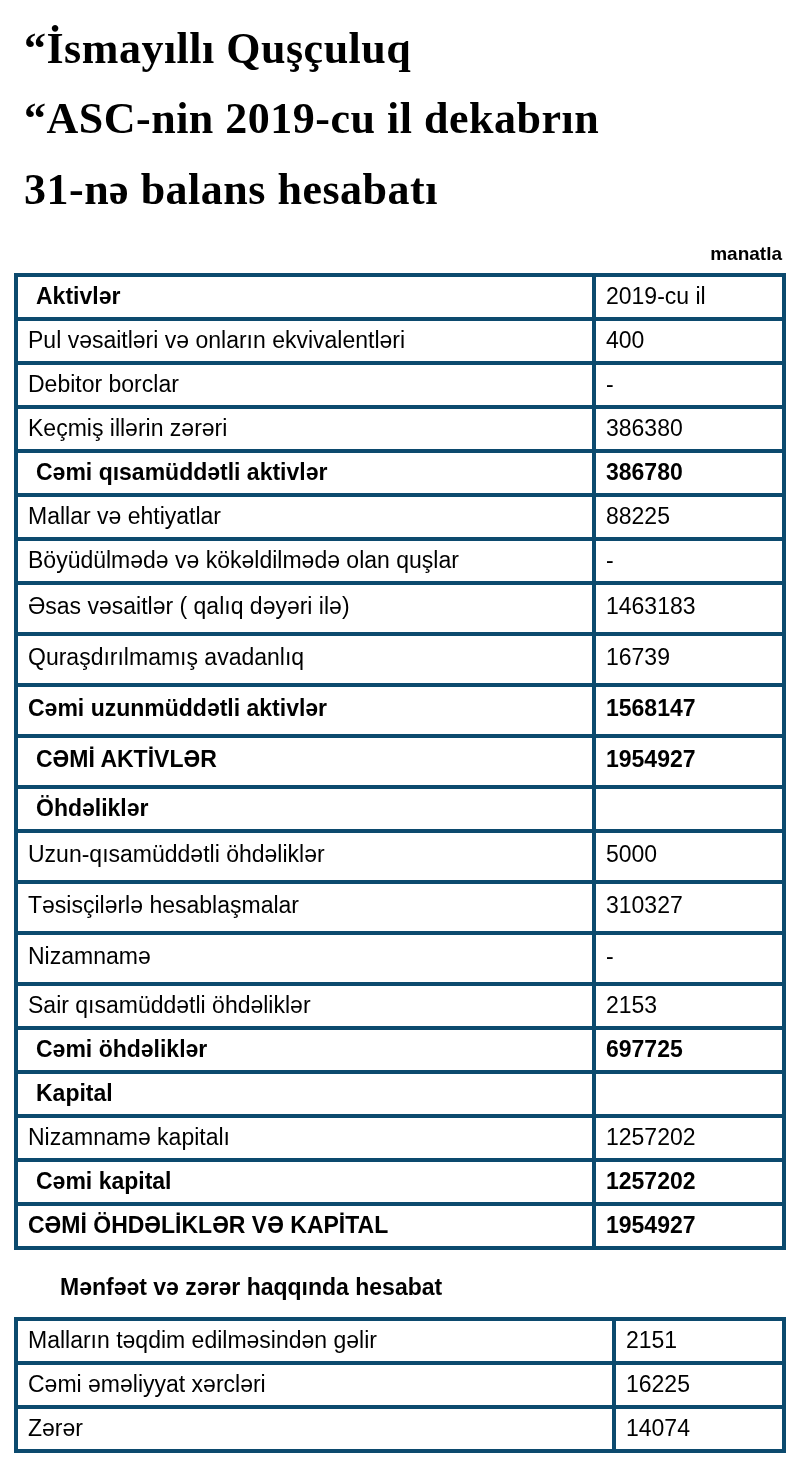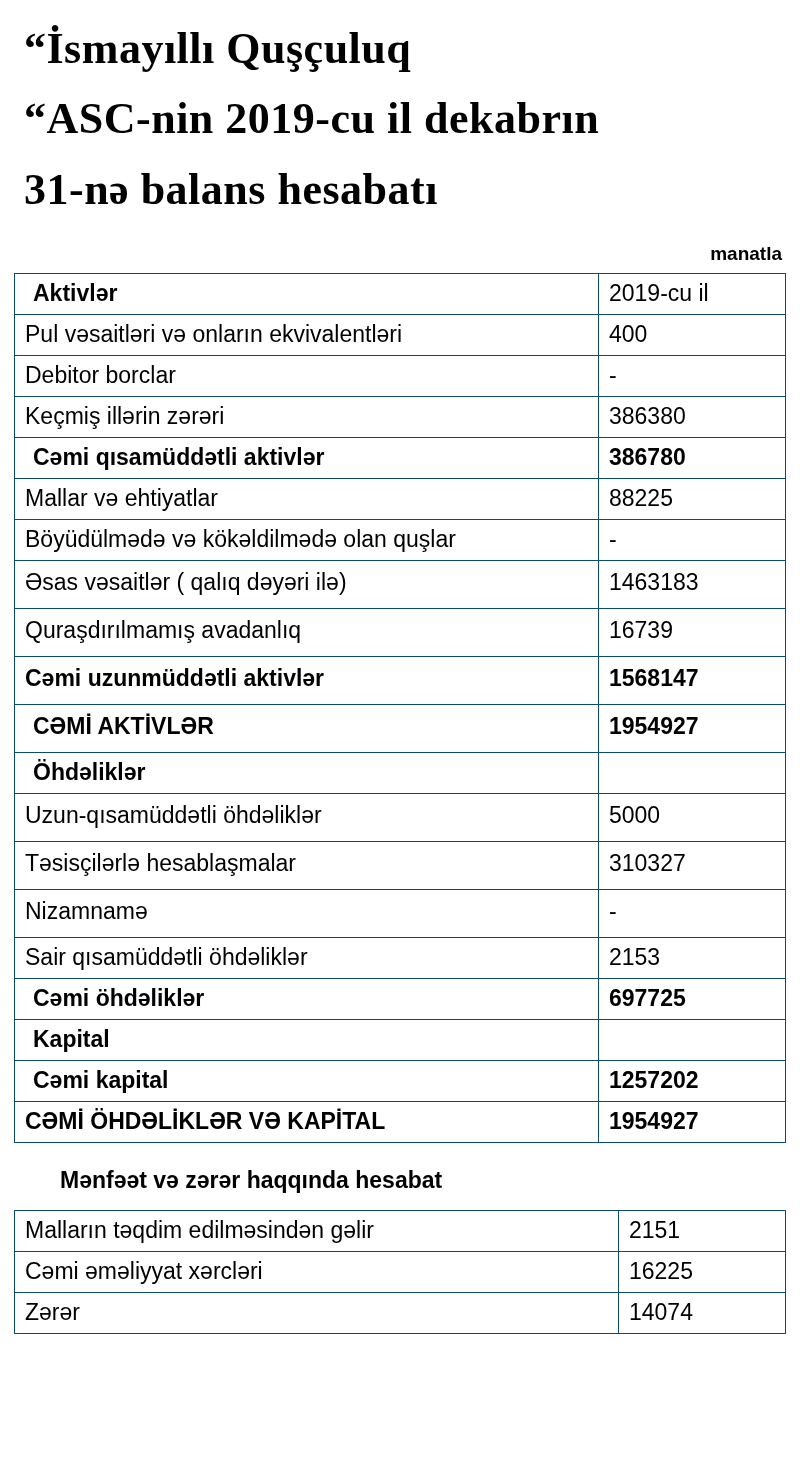--- a/index.html
+++ b/index.html
@@ -32,21 +32,21 @@
     font-size: 19px;
     margin: 0 4px 8px 0;
   }
   table {
     width: 100%;
     border-collapse: collapse;
     font-size: 23px;
     table-layout: fixed;
   }
   td, th {
-    border: 1px solid #0c4a6e;
+    border: 4px solid #0c4a6e;
     padding: 6px 8px 7px 10px;
     text-align: left;
     vertical-align: middle;
     font-weight: normal;
     overflow: hidden;
     white-space: nowrap;
   }
   .balance-table td.val-col, .balance-table th.val-col { width: 168px; }
   .pl-table td.val-col { width: 148px; }
   th.label-col { font-weight: bold; padding-left: 18px; }
@@ -139,20 +139,24 @@
           <td class="val-col">2153</td>
         </tr>
         <tr class="bold indent">
           <td>Cəmi öhdəliklər</td>
           <td class="val-col">697725</td>
         </tr>
         <tr class="bold indent">
           <td>Kapital</td>
           <td class="val-col"></td>
         </tr>
+        <tr class="">
+          <td>Nizamnamə kapitalı</td>
+          <td class="val-col">1257202</td>
+        </tr>
         <tr class="bold indent">
           <td>Cəmi kapital</td>
           <td class="val-col">1257202</td>
         </tr>
         <tr class="bold">
           <td>CƏMİ ÖHDƏLİKLƏR VƏ KAPİTAL</td>
           <td class="val-col">1954927</td>
         </tr>
       </tbody>
   </table>

